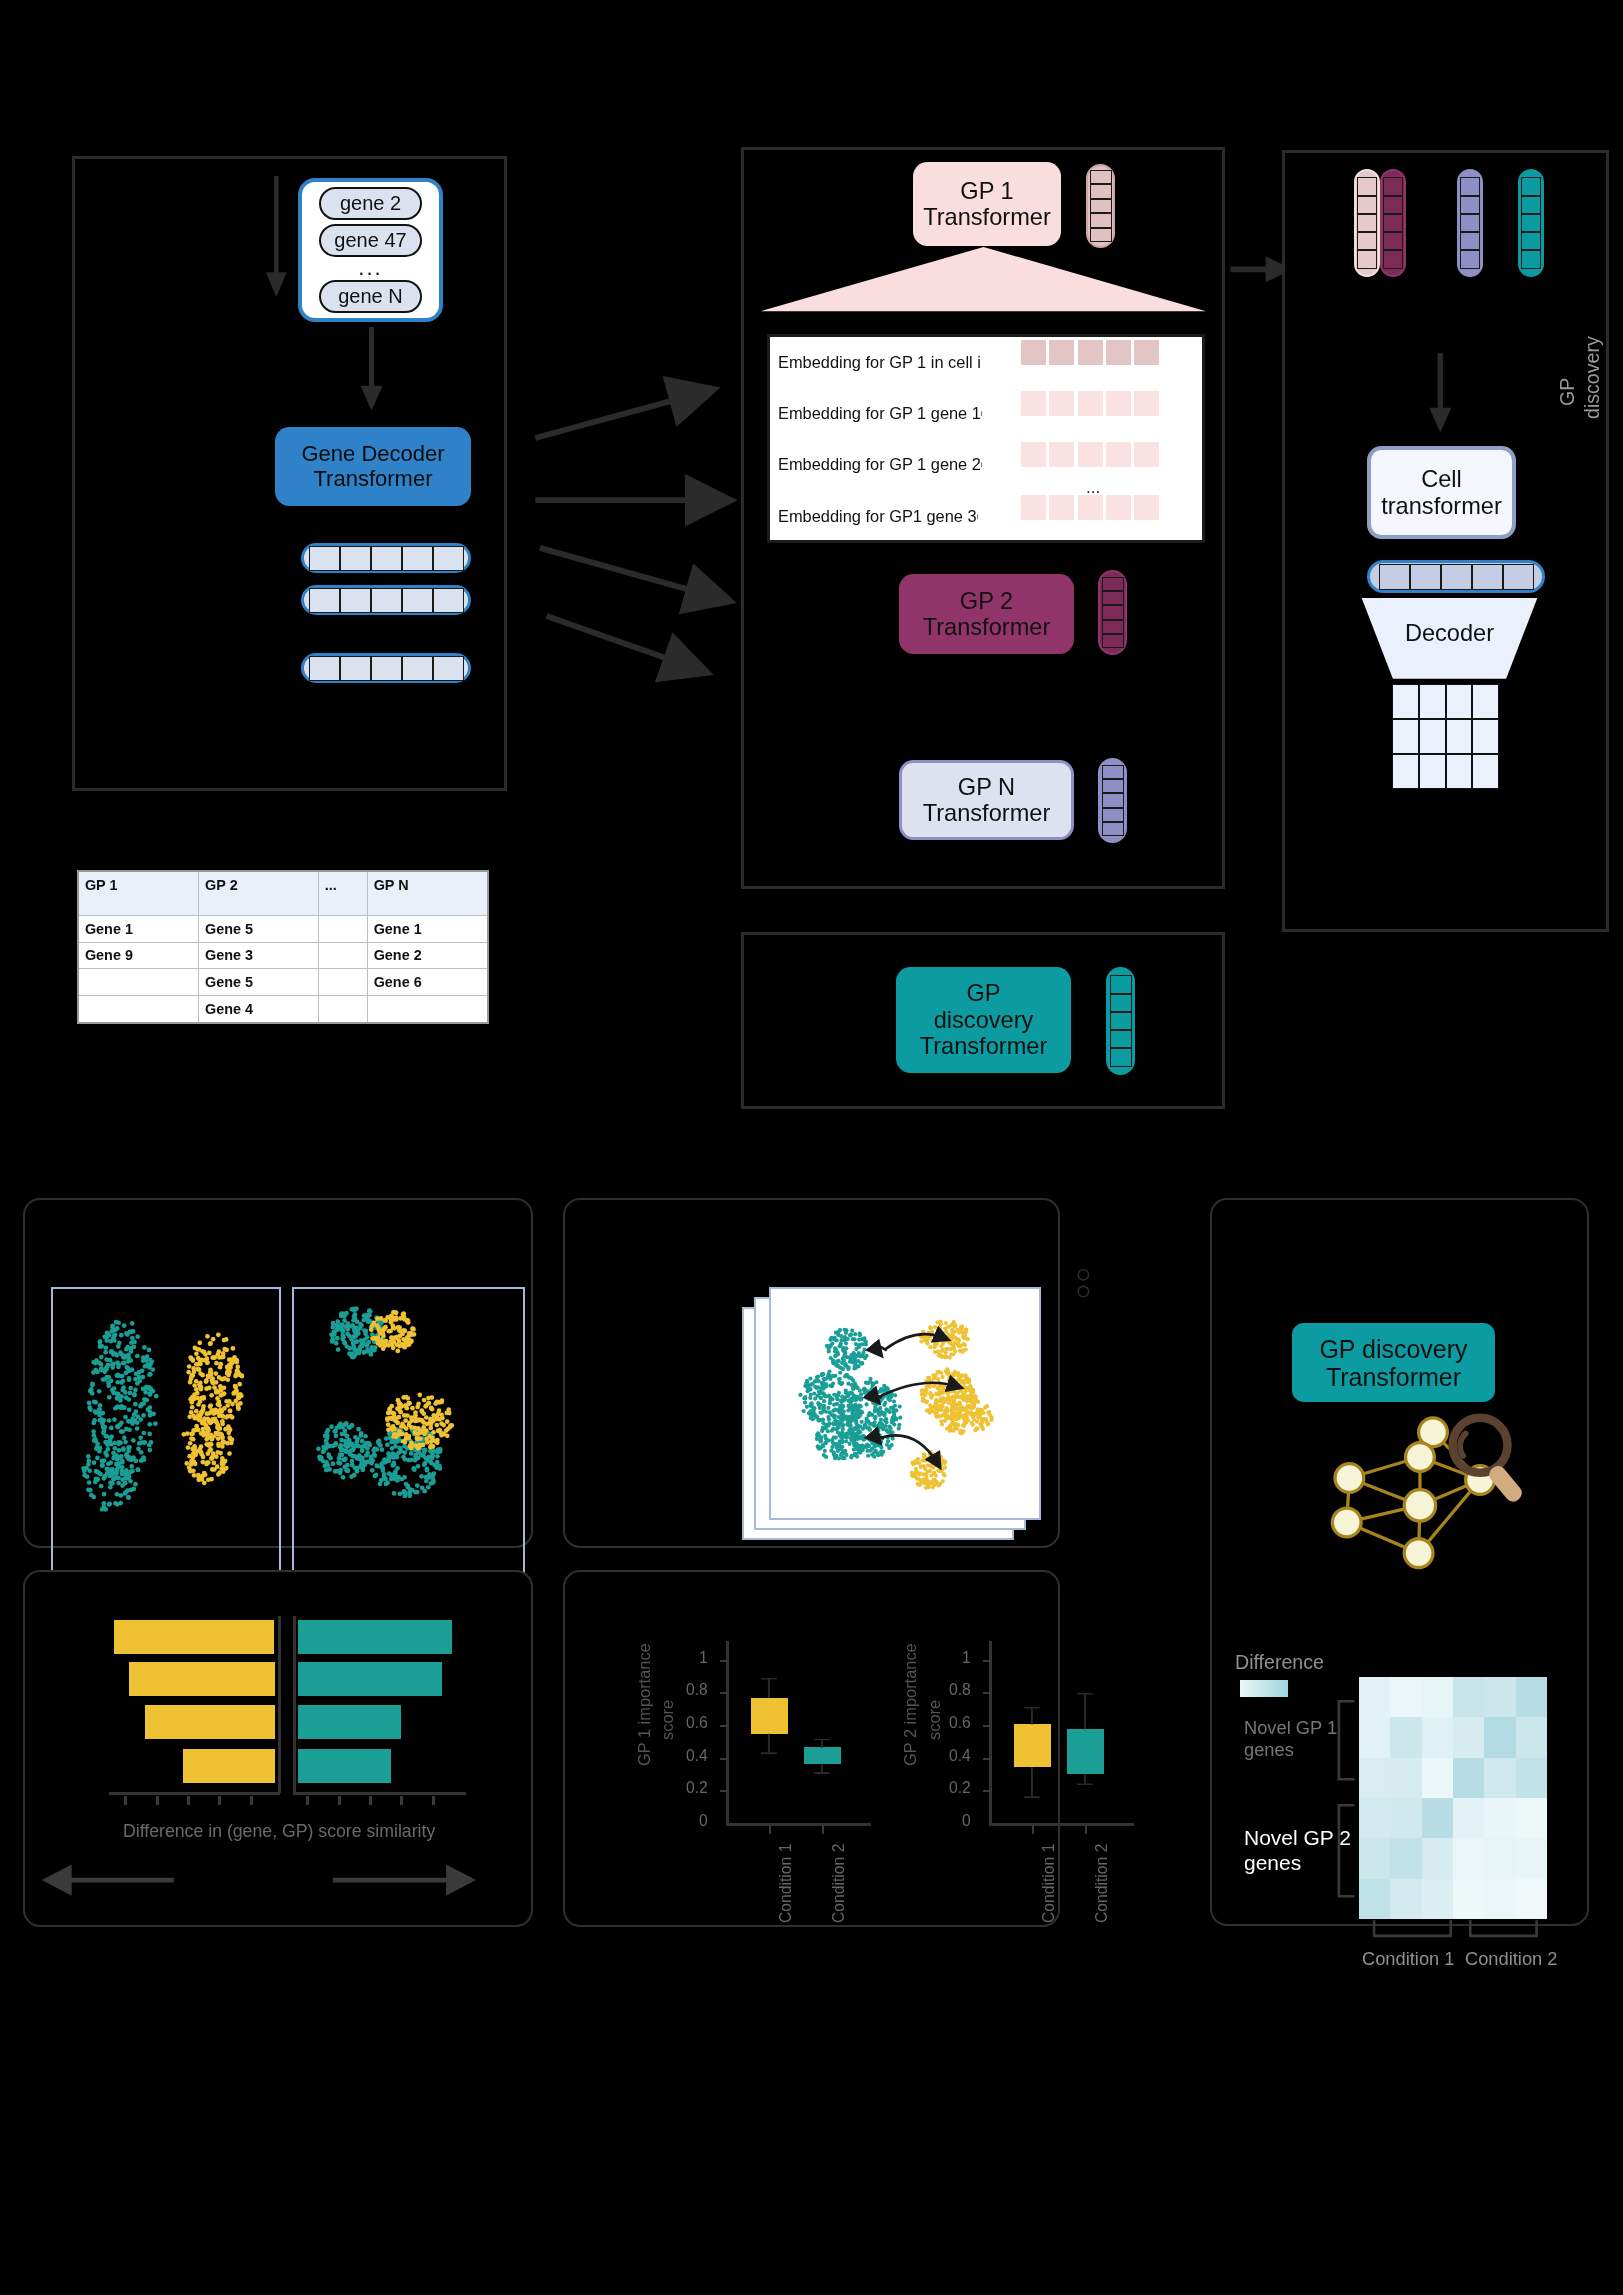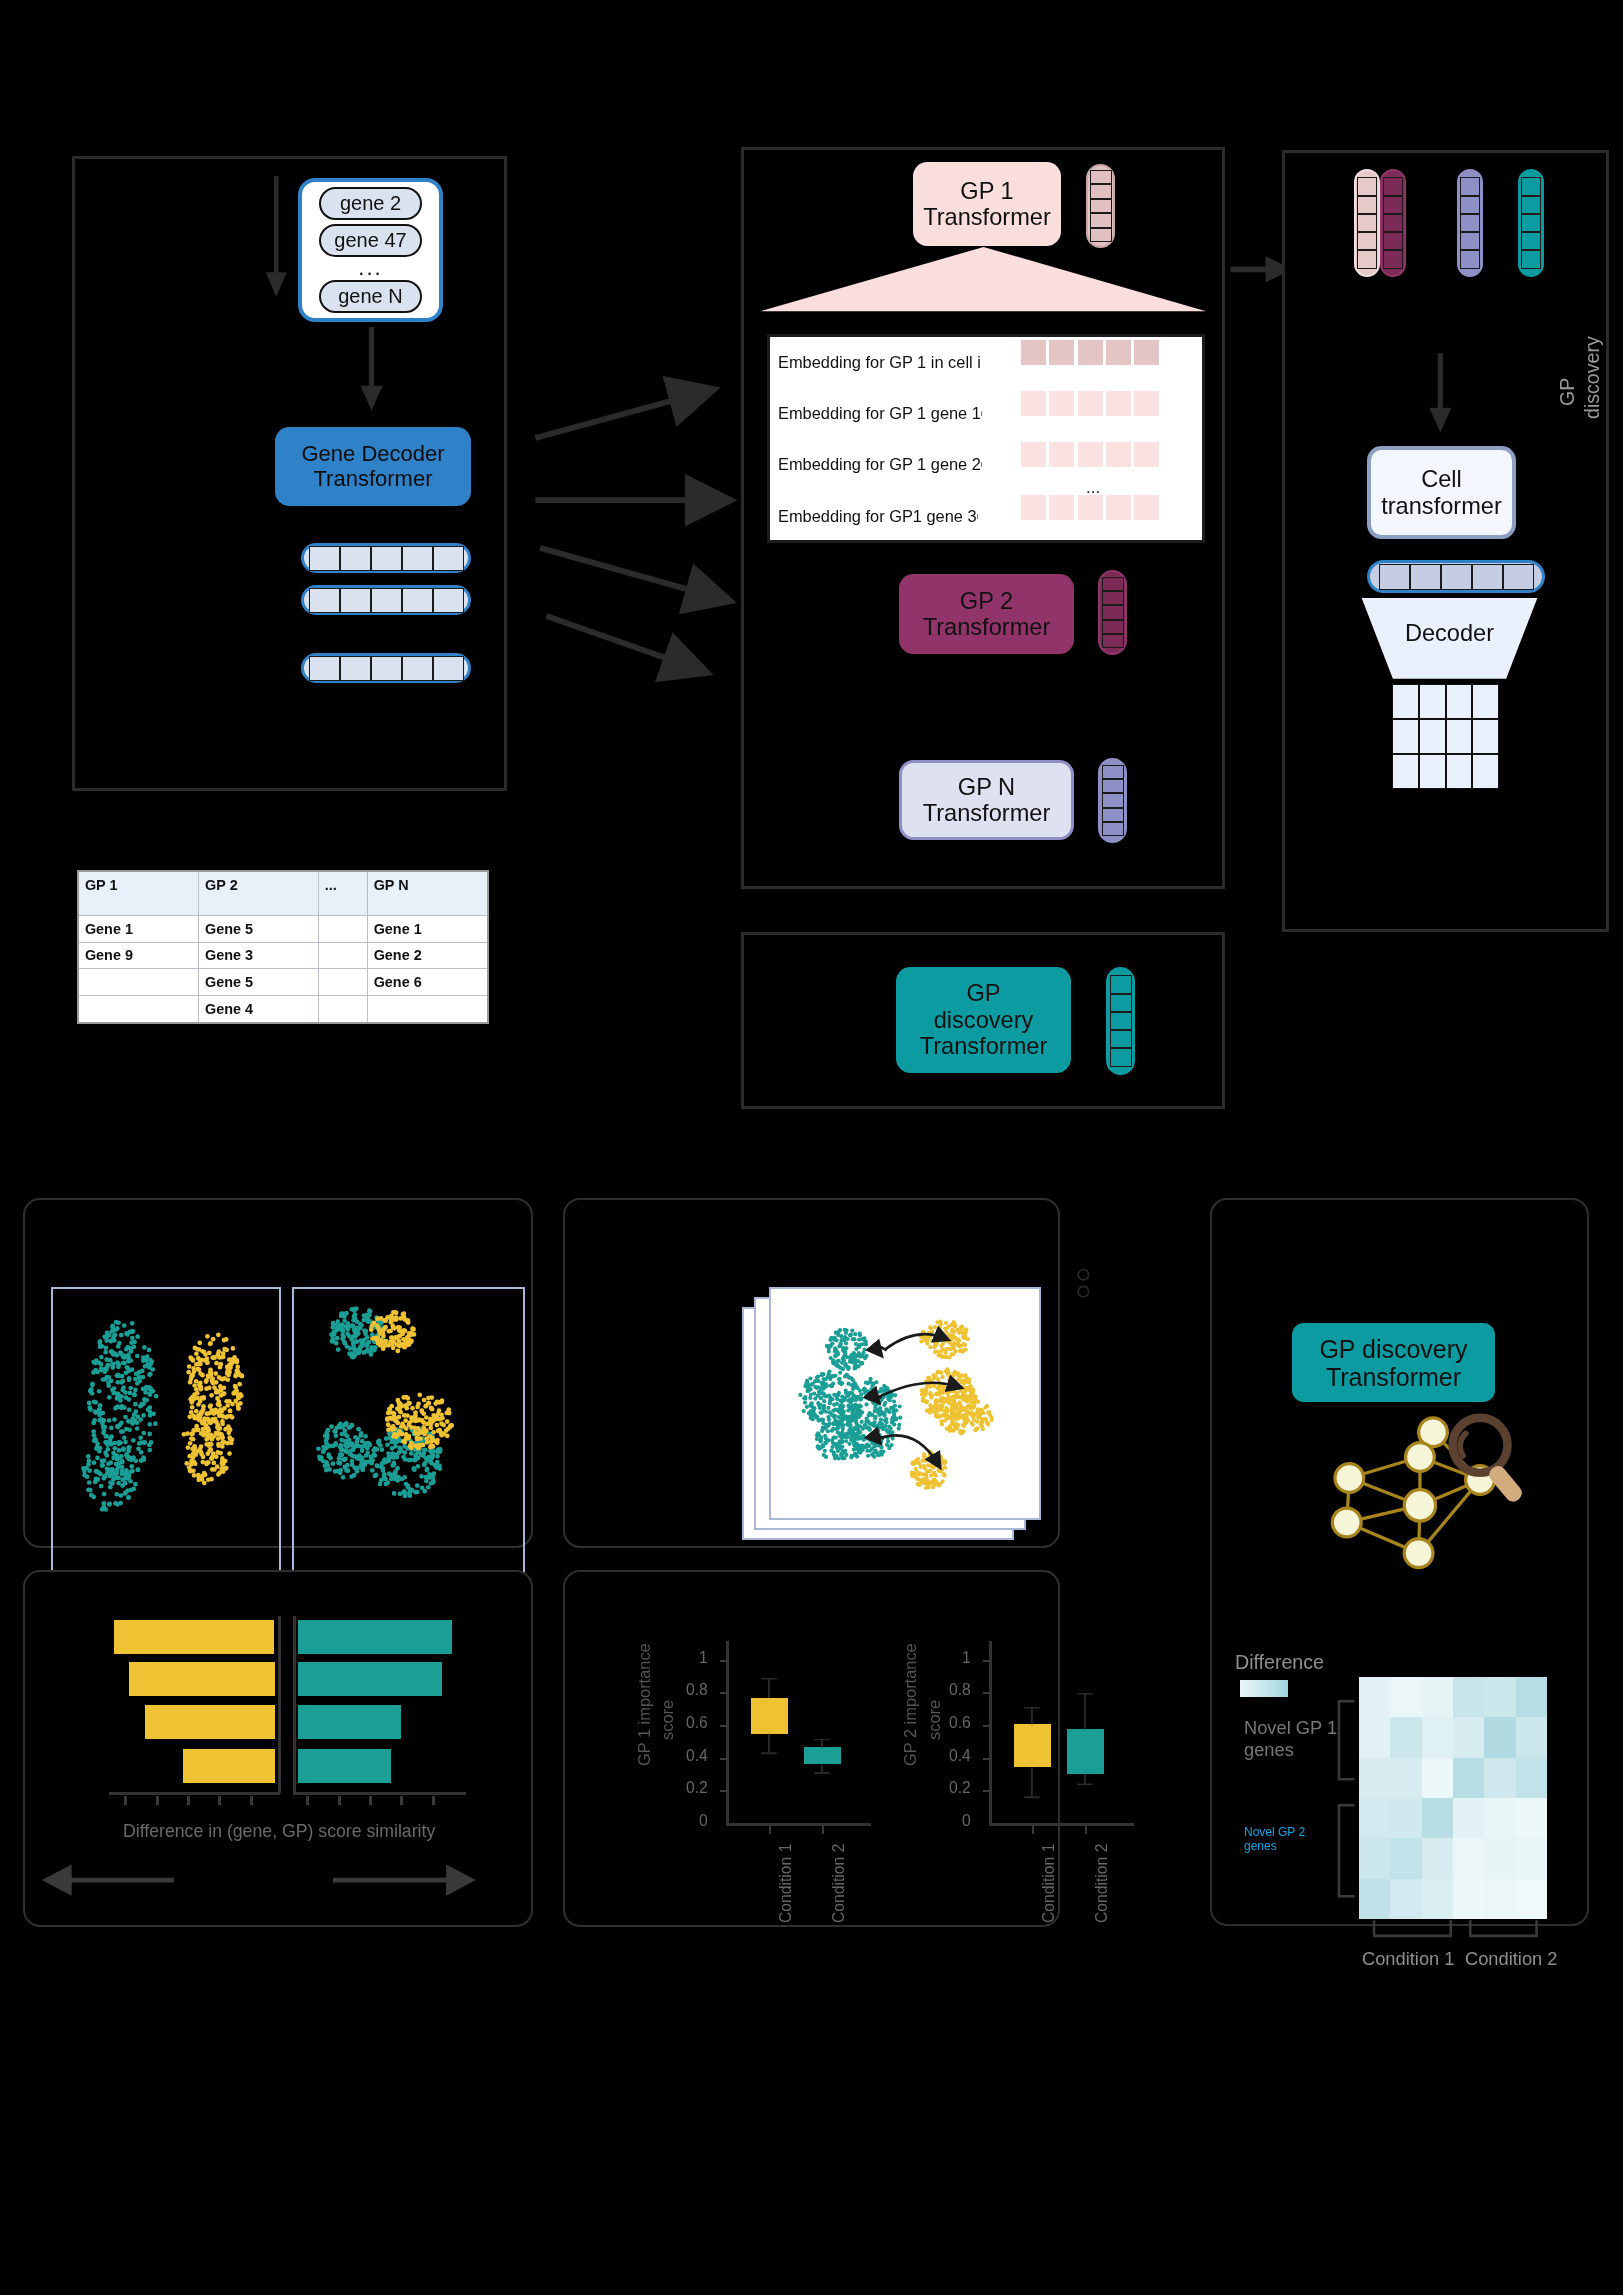--- a/index.html
+++ b/index.html
@@ -3420,21 +3420,21 @@
     <circle cx="272" cy="80" r="42" fill="none" stroke="#5b4230" stroke-width="13"></circle>
     <path d="M250,62 a26,26 0 0 0 -4,34" fill="none" stroke="#5b4230" stroke-width="9" stroke-linecap="round"></path>
     <rect x="298" y="108" width="26" height="62" rx="12" fill="#d2ab7f" transform="rotate(-40 311 139)"></rect>
   </g>
 </svg>
 
 <div class="hlabel" style="left:1235px;top:1651px;color:#8f8f8f;font-size:19.6px;">Difference</div>
 <div class="abs" style="left:1240px;top:1680px;width:48px;height:17px;
             background:linear-gradient(90deg,#eaf6f8,#9fd6df);"></div>
 <div class="abs" style="left:1244px;top:1717px;color:#777;font-size:18.3px;line-height:1.2;">Novel GP 1<br>genes</div>
-<div class="abs" style="left:1244px;top:1825px;color:#0ea5e9;font-size:12px;line-height:1.2;">Novel GP 2<br>genes</div>
+<div class="abs" style="left:1244px;top:1825px;color:#ffffff;font-size:21px;line-height:1.2;">Novel GP 2<br>genes</div>
 <svg class="abs" style="left:1335px;top:1694px;width:26px;height:216px;" viewBox="0 0 40 330" width="26" height="216">
   <path d="M30,10 L6,10 L6,130 L30,130" stroke="#3a3a3a" stroke-width="4" fill="none"></path>
   <path d="M30,170 L6,170 L6,310 L30,310" stroke="#3a3a3a" stroke-width="4" fill="none"></path>
 </svg>
 <div class="hm" style="left:1359px;top:1677px;width:188px;height:242px;
             grid-template-columns:repeat(6,1fr);grid-template-rows:repeat(6,1fr);">
   <div class="hmcell" style="background:#e3f2f5"></div>
     <div class="hmcell" style="background:#eaf6f8"></div>
   <div class="hmcell" style="background:#e6f4f6"></div>
     <div class="hmcell" style="background:#c6e4ea"></div>

